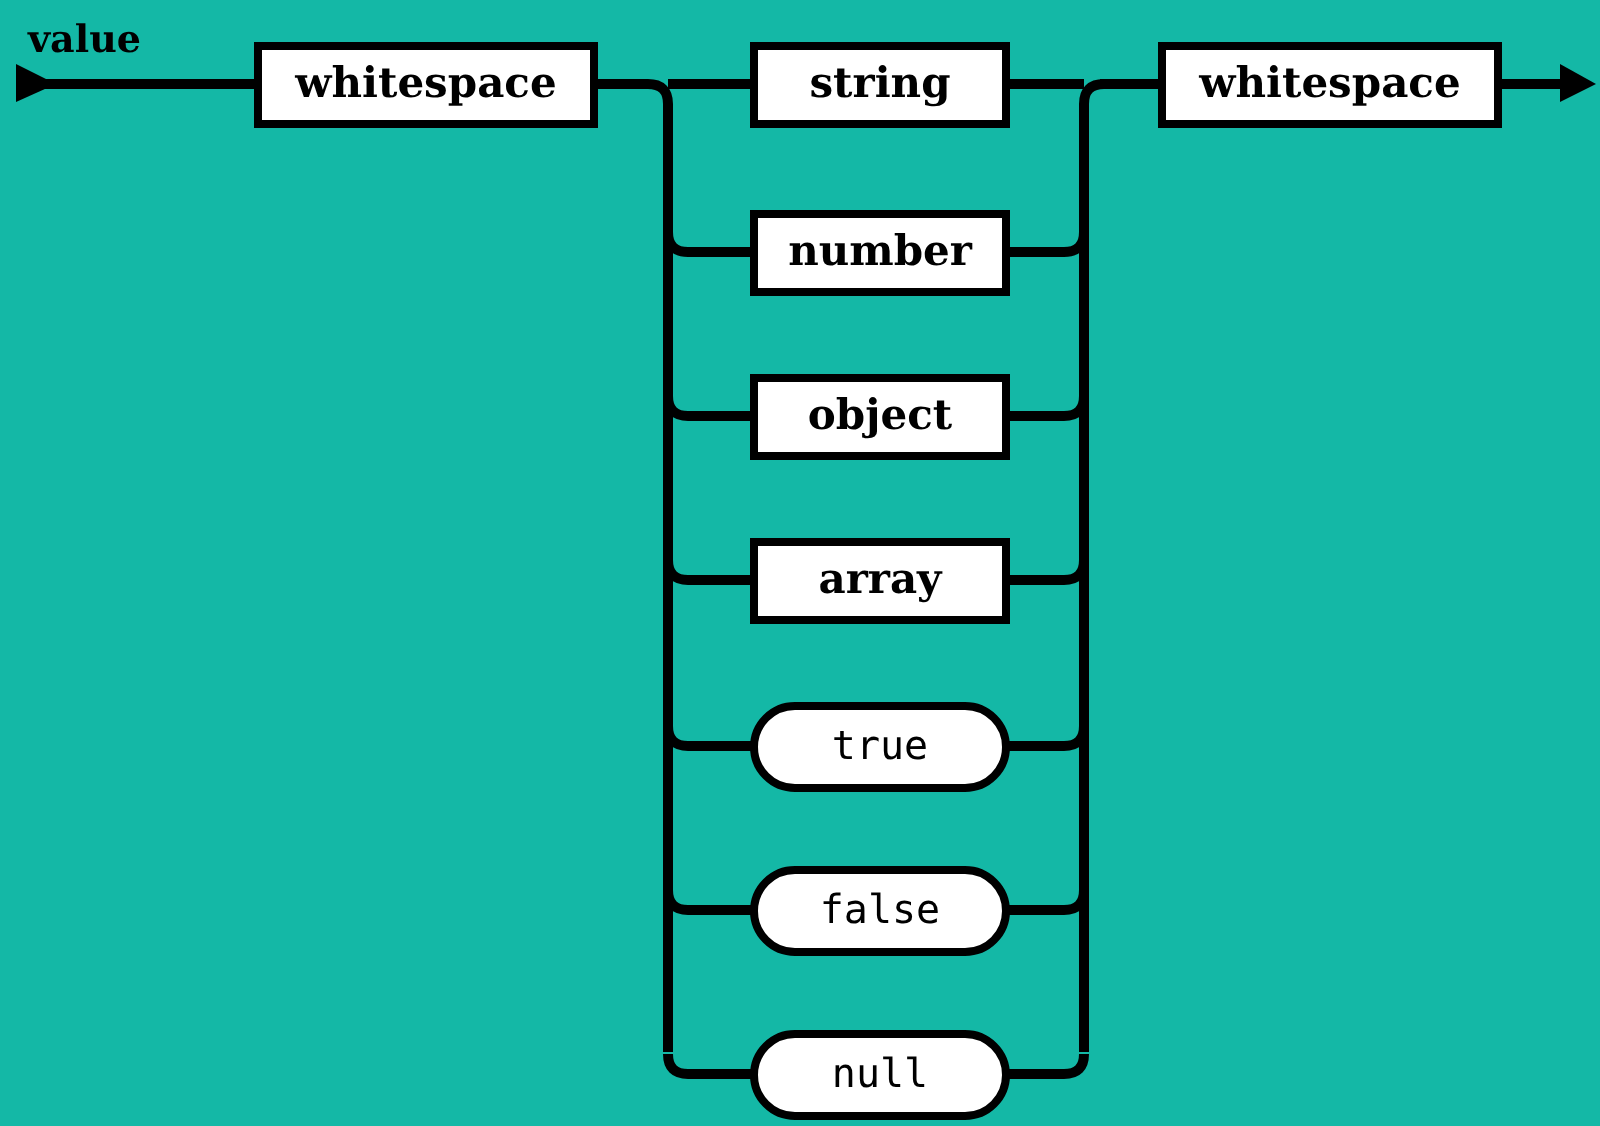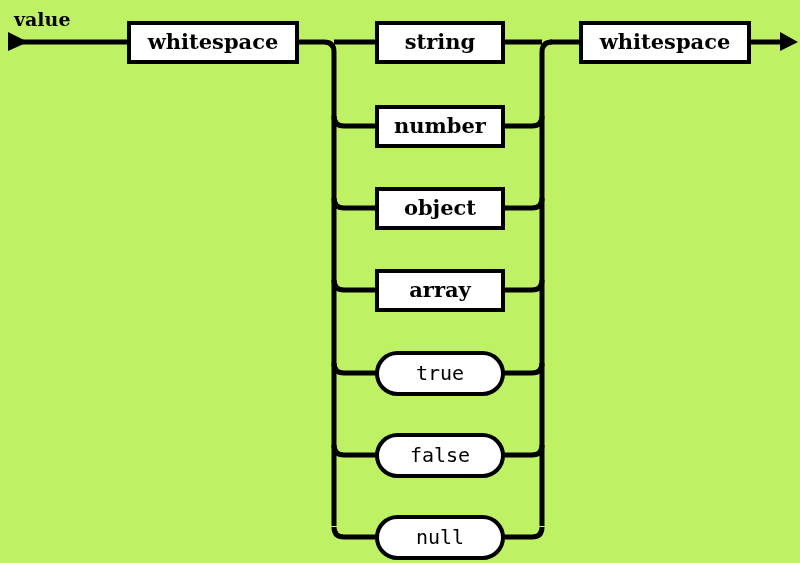--- a/index.html
+++ b/index.html
@@ -10,21 +10,21 @@
     width: 800px;
     height: 563px;
     background: #faeee3;
     font-family: "DejaVu Sans", sans-serif;
     overflow: hidden;
   }
   #diagram-root {
     position: relative;
     width: 800px;
     height: 563px;
-    background: #bef264;
+    background: #14b8a6;
   }
   svg#railroad {
     position: absolute;
     left: 0;
     top: 0;
     width: 800px;
     height: 563px;
     display: block;
   }
   .rail {

